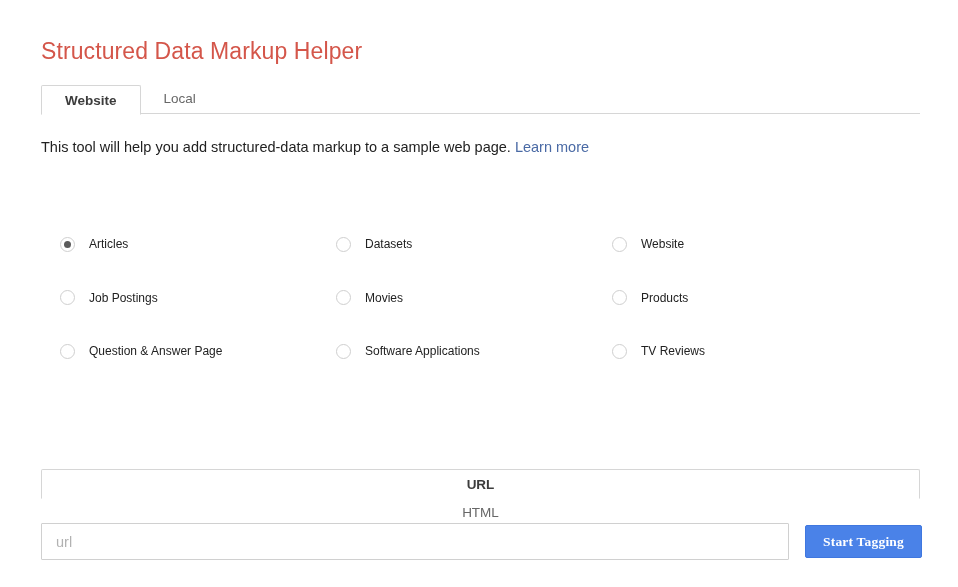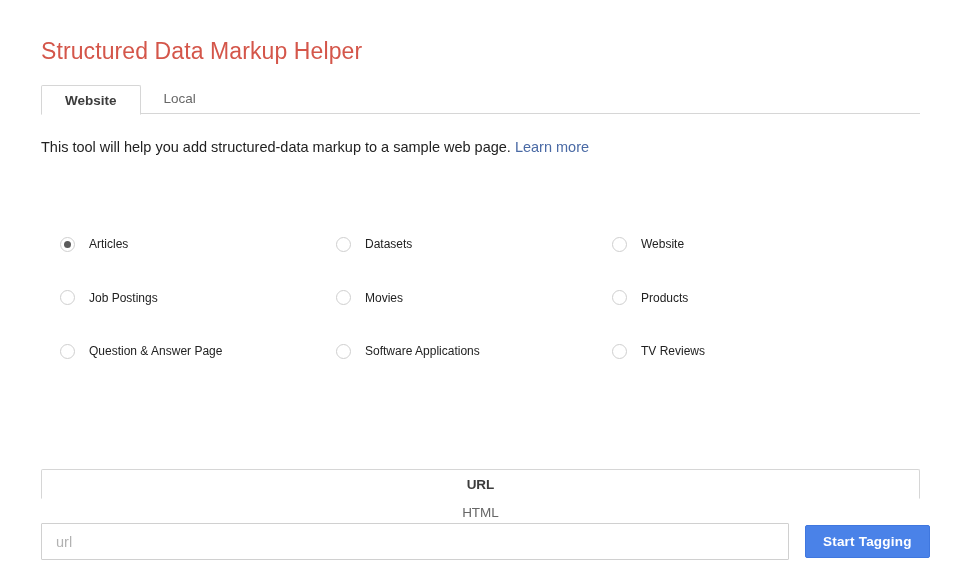--- a/index.html
+++ b/index.html
@@ -174,21 +174,21 @@
   .start-btn {
     position: absolute;
     left: 764px;
     top: 2px;
     height: 33px;
     padding: 0 17px;
     background: #4a82e8;
     border: 1px solid #3f77df;
     border-radius: 2px;
     color: #ffffff;
-    font-family: Liberation Sans, sans-serif;
+    font-family: Liberation Serif, serif;
     font-size: 13.5px;
     font-weight: bold;
     cursor: pointer;
     white-space: nowrap;
     letter-spacing: 0.2px;
   }
 </style>
 </head>
 <body>
 

